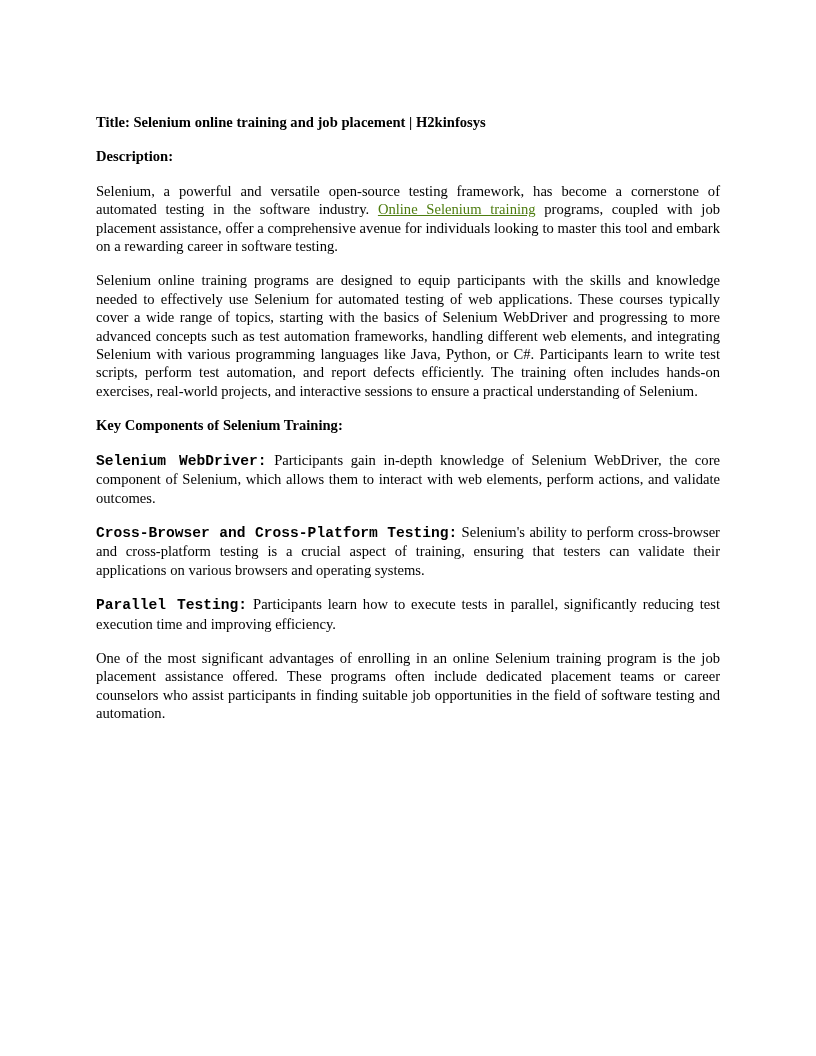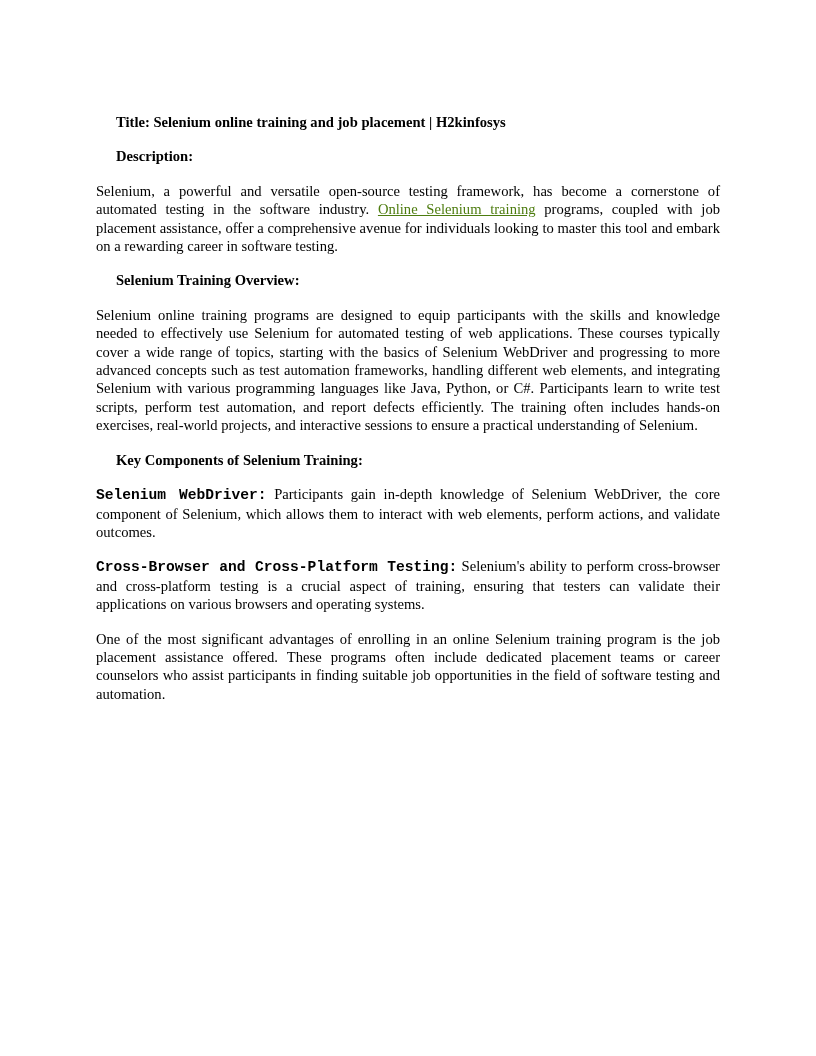--- a/index.html
+++ b/index.html
@@ -23,21 +23,20 @@
       top: 113px;
       width: 624px;
     }
     p {
       margin: 0;
       text-align: justify;
     }
     .heading {
       font-weight: bold;
       margin-bottom: 16px;
-      margin-left: 20px;
     }
     .para {
       margin-bottom: 16px;
     }
     b {
       font-weight: bold;
       font-family: Liberation Mono, monospace;
     }
     a.link {
       color: #4d7c0f;
@@ -48,29 +47,29 @@
 <body>
 
 <div class="page">
 
   <p class="heading">Title: Selenium online training and job placement | H2kinfosys</p>
 
   <p class="heading">Description:</p>
 
   <p class="para"><span>Selenium, a powerful and versatile open-source testing framework, has become a cornerstone of automated testing in the software industry. </span><a class="link">Online Selenium training</a><span> programs, coupled with job placement assistance, offer a comprehensive avenue for individuals looking to master this tool and embark on a rewarding career in software testing.</span></p>
 
-  <p class="heading">Selenium Training Overview:</p>
 
   <p class="para">Selenium online training programs are designed to equip participants with the skills and knowledge needed to effectively use Selenium for automated testing of web applications. These courses typically cover a wide range of topics, starting with the basics of Selenium WebDriver and progressing to more advanced concepts such as test automation frameworks, handling different web elements, and integrating Selenium with various programming languages like Java, Python, or C#. Participants learn to write test scripts, perform test automation, and report defects efficiently. The training often includes hands-on exercises, real-world projects, and interactive sessions to ensure a practical understanding of Selenium.</p>
 
   <p class="heading">Key Components of Selenium Training:</p>
 
   <p class="para"><b>Selenium WebDriver:</b><span> Participants gain in-depth knowledge of Selenium WebDriver, the core component of Selenium, which allows them to interact with web elements, perform actions, and validate outcomes.</span></p>
 
 
 
   <p class="para"><b>Cross-Browser and Cross-Platform Testing:</b><span> Selenium's ability to perform cross-browser and cross-platform testing is a crucial aspect of training, ensuring that testers can validate their applications on various browsers and operating systems.</span></p>
 
+  <p class="para"><b>Parallel Testing:</b><span> Participants learn how to execute tests in parallel, significantly reducing test execution time and improving efficiency.</span></p>
 
 
   <p class="para">One of the most significant advantages of enrolling in an online Selenium training program is the job placement assistance offered. These programs often include dedicated placement teams or career counselors who assist participants in finding suitable job opportunities in the field of software testing and automation.</p>
 
 </div>
 
 </body></html>

